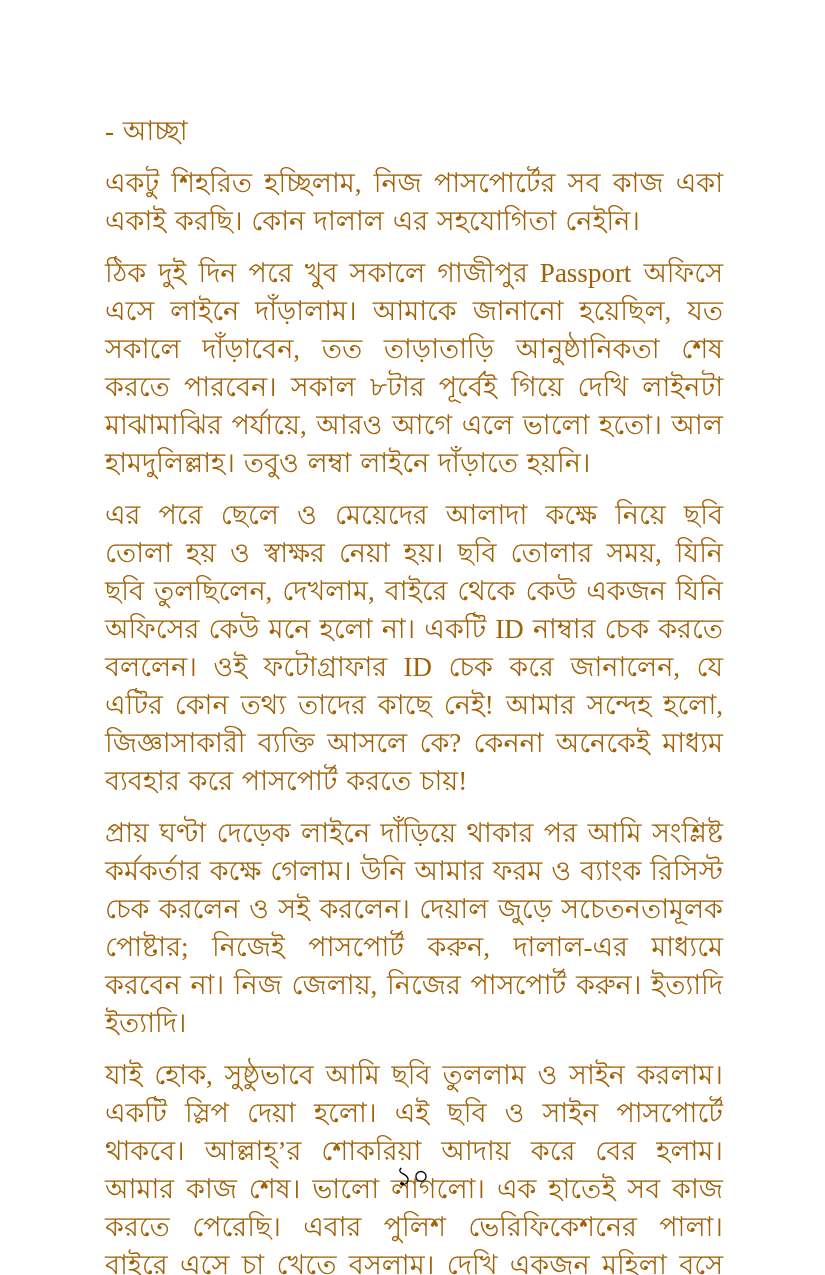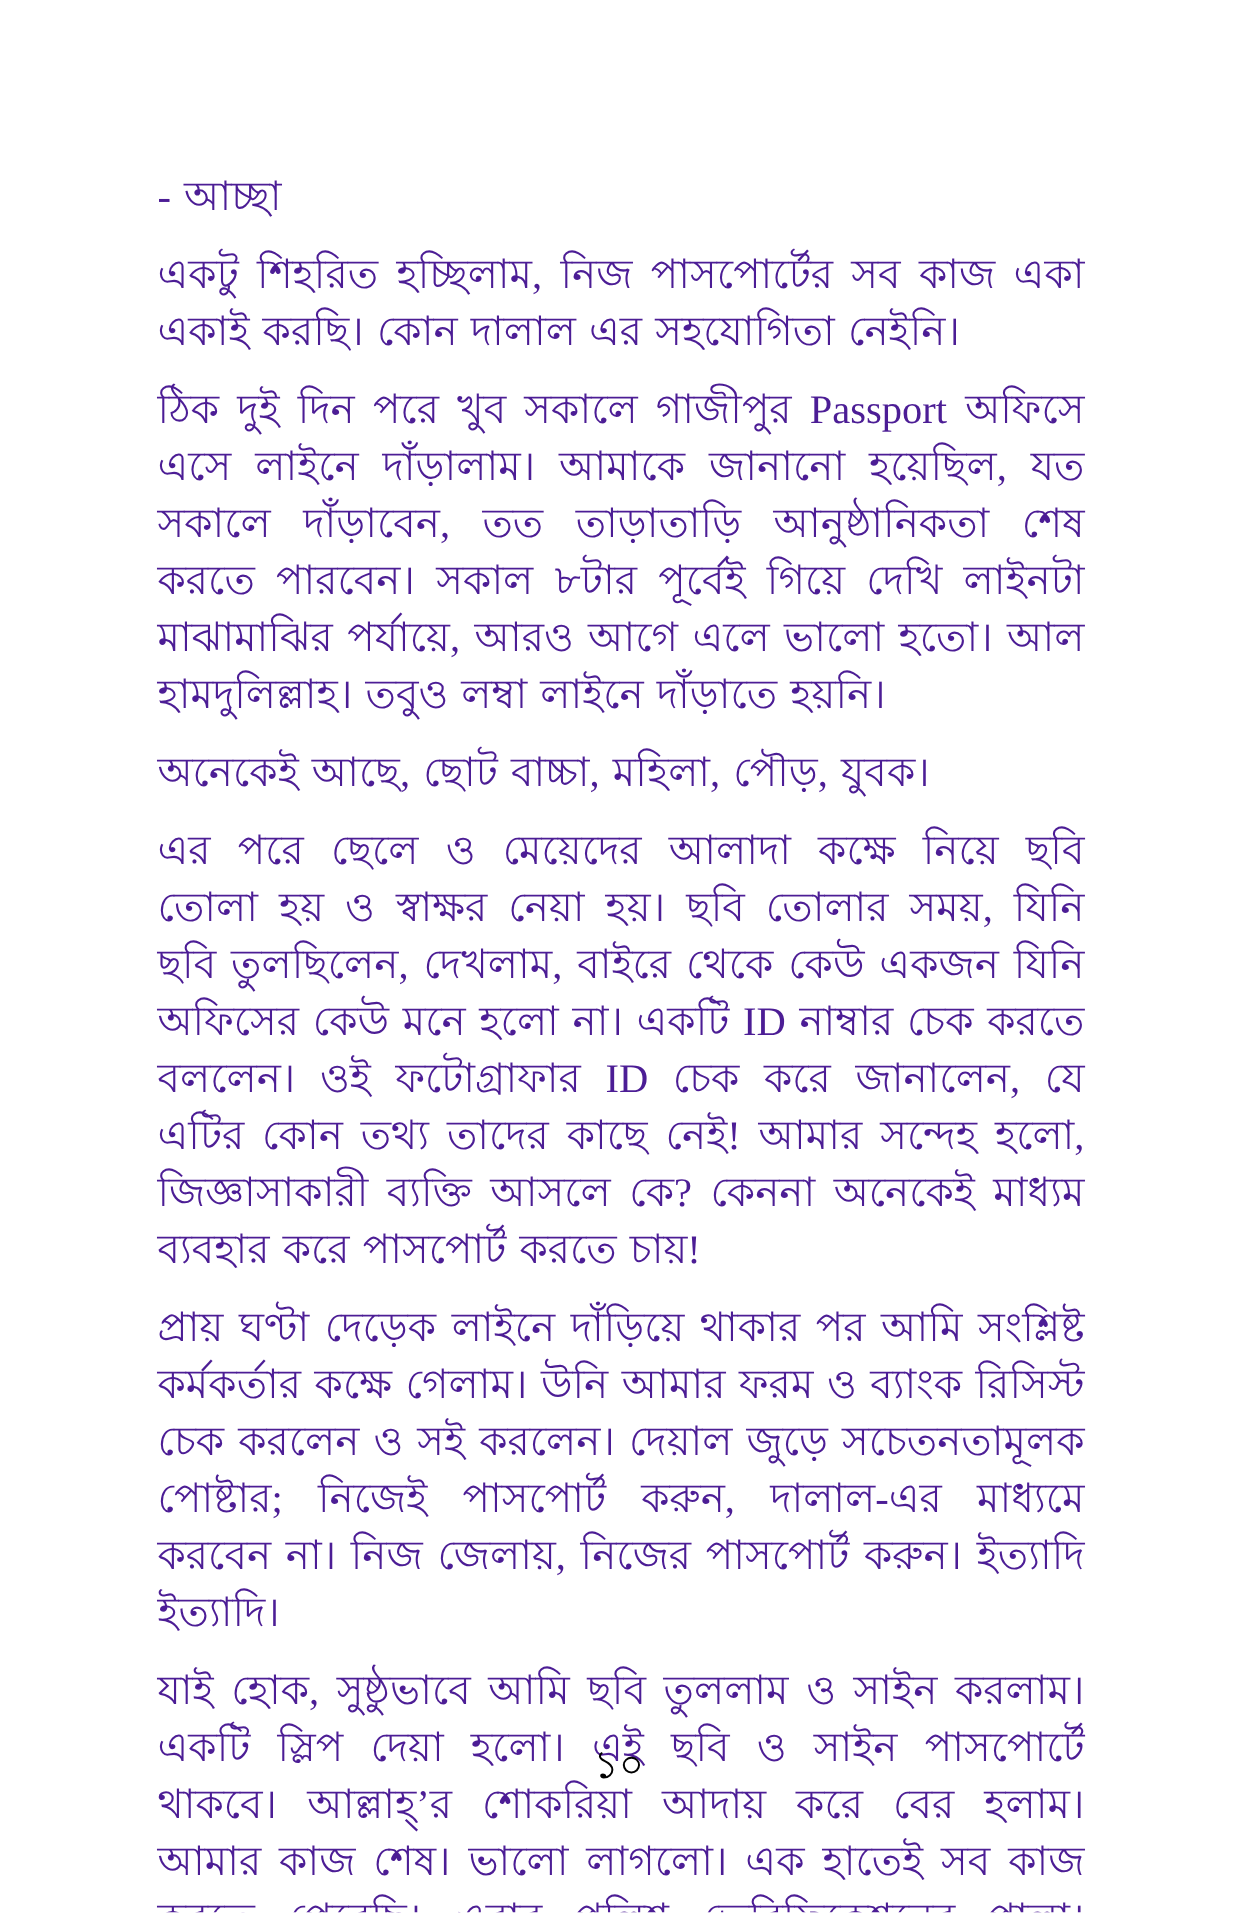--- a/index.html
+++ b/index.html
@@ -22,21 +22,21 @@
     top: 112px;
     left: 105px;
     width: 618px;
   }
   .para {
     font-size: 27px;
     line-height: 38px;
     margin: 0 0 14px 0;
     text-align: justify;
     word-spacing: 2px;
-    color: #4c1d95;
+    color: #a16207;
   }
   .para.no-justify {
     text-align: left;
   }
   .page-number {
     position: absolute;
     top: 1140px;
     left: 0;
     width: 100%;
     text-align: center;
@@ -46,19 +46,18 @@
   }
 </style>
 </head>
 <body>
 
 <div class="page">
   <div class="text-block">
     <p class="para no-justify">- আচ্ছা</p>
     <p class="para">একটু শিহরিত হচ্ছিলাম, নিজ পাসপোর্টের সব কাজ একা একাই করছি। কোন দালাল এর সহযোগিতা নেইনি।</p>
     <p class="para">ঠিক দুই দিন পরে খুব সকালে গাজীপুর Passport অফিসে এসে লাইনে দাঁড়ালাম। আমাকে জানানো হয়েছিল, যত সকালে দাঁড়াবেন, তত তাড়াতাড়ি আনুষ্ঠানিকতা শেষ করতে পারবেন। সকাল ৮টার পূর্বেই গিয়ে দেখি লাইনটা মাঝামাঝির পর্যায়ে, আরও আগে এলে ভালো হতো। আল হামদুলিল্লাহ। তবুও লম্বা লাইনে দাঁড়াতে হয়নি।</p>
-    <p class="para">অনেকেই আছে, ছোট বাচ্চা, মহিলা, পৌড়, যুবক।</p>
     <p class="para">এর পরে ছেলে ও মেয়েদের আলাদা কক্ষে নিয়ে ছবি তোলা হয় ও স্বাক্ষর নেয়া হয়। ছবি তোলার সময়, যিনি ছবি তুলছিলেন, দেখলাম, বাইরে থেকে কেউ একজন যিনি অফিসের কেউ মনে হলো না। একটি ID নাম্বার চেক করতে বললেন। ওই ফটোগ্রাফার ID চেক করে জানালেন, যে এটির কোন তথ্য তাদের কাছে নেই! আমার সন্দেহ হলো, জিজ্ঞাসাকারী ব্যক্তি আসলে কে? কেননা অনেকেই মাধ্যম ব্যবহার করে পাসপোর্ট করতে চায়!</p>
     <p class="para">প্রায় ঘণ্টা দেড়েক লাইনে দাঁড়িয়ে থাকার পর আমি সংশ্লিষ্ট কর্মকর্তার কক্ষে গেলাম। উনি আমার ফরম ও ব্যাংক রিসিস্ট চেক করলেন ও সই করলেন। দেয়াল জুড়ে সচেতনতামূলক পোষ্টার; নিজেই পাসপোর্ট করুন, দালাল-এর মাধ্যমে করবেন না। নিজ জেলায়, নিজের পাসপোর্ট করুন। ইত্যাদি ইত্যাদি।</p>
     <p class="para">যাই হোক, সুষ্ঠুভাবে আমি ছবি তুললাম ও সাইন করলাম। একটি স্লিপ দেয়া হলো। এই ছবি ও সাইন পাসপোর্টে থাকবে। আল্লাহ্‌’র শোকরিয়া আদায় করে বের হলাম। আমার কাজ শেষ। ভালো লাগলো। এক হাতেই সব কাজ করতে পেরেছি। এবার পুলিশ ভেরিফিকেশনের পালা। বাইরে এসে চা খেতে বসলাম। দেখি একজন মহিলা বসে আছে, সে একজন লোককে বারবার বলছে, ভাই আমার পাসপোর্ট কই? এক মাস তো হইয়া গেল?</p>
   </div>
   <div class="page-number">১০</div>
 </div>
 
 </body></html>

